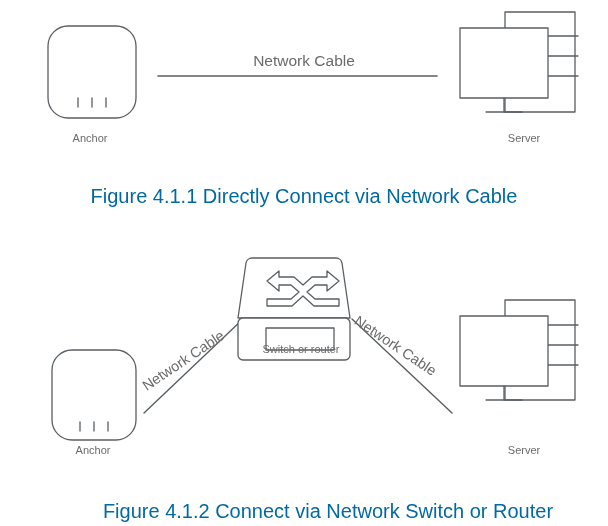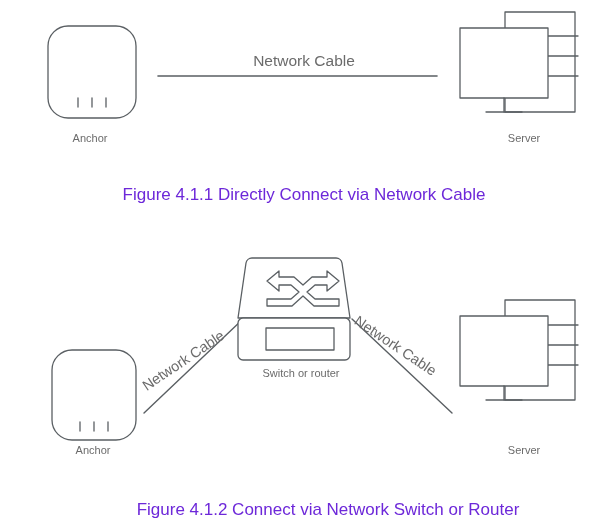--- a/index.html
+++ b/index.html
@@ -36,22 +36,22 @@
     position: absolute;
     color: #6b6b6b;
     font-size: 11px;
     line-height: 1;
     white-space: nowrap;
   }
   .caption {
     position: absolute;
     width: 608px;
     text-align: center;
-    color: #6d28d9;
-    font-size: 17px;
+    color: #0369a1;
+    font-size: 20px;
     line-height: 1;
     white-space: nowrap;
   }
   .cable-label {
     position: absolute;
     color: #6b6b6b;
     font-size: 14.5px;
     line-height: 1;
     white-space: nowrap;
     transform-origin: 0 50%;
@@ -59,21 +59,21 @@
 
   
   #f1-anchor-label   { left: 0;   top: 133px; width: 180px; text-align: center; }
   #f1-server-label   { left: 440px; top: 133px; width: 168px; text-align: center; }
   #f1-cable-label    { left: 0;   top: 53px;  width: 608px; text-align: center; font-size: 15.5px; }
   #f1-caption        { top: 186px; }
 
   
   #f2-anchor-label   { left: 0;   top: 205px; width: 186px; text-align: center; }
   #f2-server-label   { left: 440px; top: 205px; width: 168px; text-align: center; }
-  #f2-switch-label   { left: 208px; top: 128px; width: 186px; text-align: center; }
+  #f2-switch-label   { left: 208px; top: 104px; width: 186px; text-align: center; }
   #f2-cable-left     { left: 144px; top: 140px; transform: rotate(-34deg); }
   #f2-cable-right    { left: 356px; top: 72px;  transform: rotate(34deg); }
   #f2-caption        { top: 261px; padding-left: 24px; }
 </style>
 </head>
 <body>
 
 <div class="figure" id="figure-1">
 
   <svg class="canvas" viewBox="0 0 608 220">

